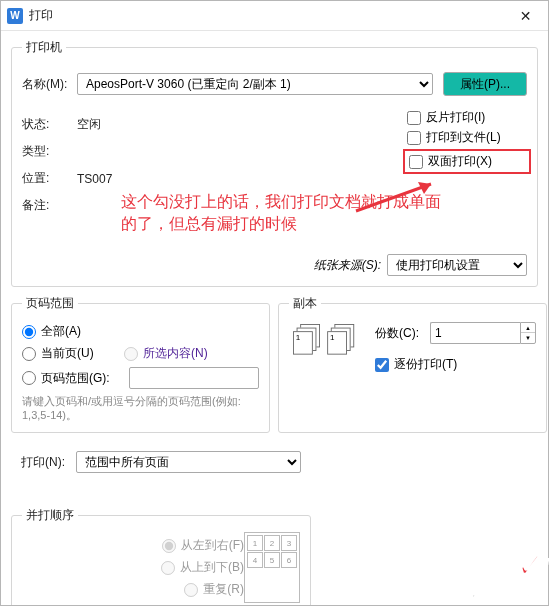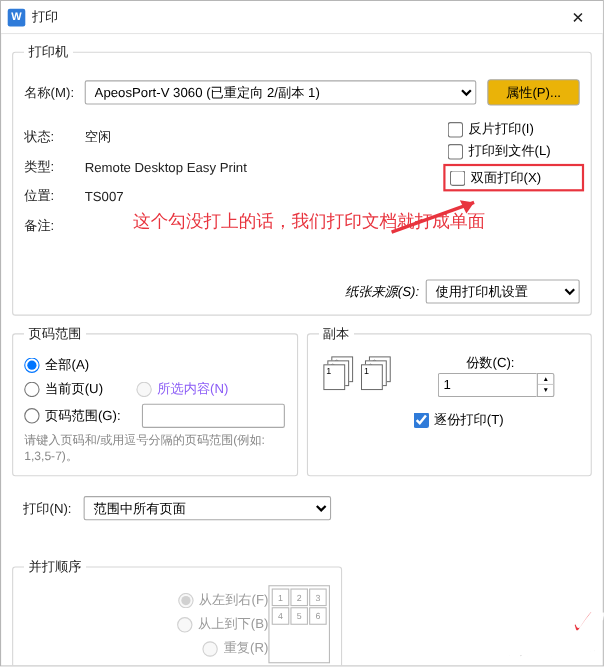--- a/index.html
+++ b/index.html
@@ -79,21 +79,21 @@
     font-family: inherit;
     font-size: 12px;
     border: 1px solid #a9a9a9;
     border-radius: 2px;
     background: #fff;
     height: 22px;
     padding: 0 4px;
   }
   .btn {
     border: 1px solid #a9a9a9;
-    background: #eab308;
+    background: #14b8a6;
     border-radius: 3px;
     height: 24px;
     padding: 0 10px;
     font-size: 12px;
     display: inline-flex;
     align-items: center;
     justify-content: center;
     min-width: 70px;
   }
   .printer-select { flex: 1; margin-right: 10px; }
@@ -190,21 +190,20 @@
       </div>
 
       <div style="display:flex;">
         <div style="flex:1;">
           <div class="row">
               <span class="lbl">状态:</span>
               <span class="val">空闲</span>
             </div>
           <div class="row">
               <span class="lbl">类型:</span>
-              <span class="val">Remote Desktop Easy Print</span>
             </div>
           <div class="row">
               <span class="lbl">位置:</span>
               <span class="val">TS007</span>
             </div>
           <div class="row">
               <span class="lbl">备注:</span>
               <span class="val"></span>
             </div>
         </div>
@@ -229,60 +228,61 @@
         <select style="width:140px;"><option>使用打印机设置</option></select>
       </div>
     </fieldset>
 
     <svg class="arrow" width="100" height="40">
       <line x1="10" y1="35" x2="85" y2="8" stroke="#e8343e" stroke-width="3"></line>
       <polygon points="85,8 72,6 78,18" fill="#e8343e"></polygon>
     </svg>
     <div class="annotation">
       <div>这个勾没打上的话，我们打印文档就打成单面</div>
+      <div>的了，但总有漏打的时候</div>
     </div>
 
     <div class="two-col">
       <fieldset class="col-left">
         <legend>页码范围</legend>
         <div class="radio-row">
             <input type="radio" name="pr" checked="" style="">
             <span>全部(A)</span>
           </div>
         <div class="radio-row">
           <input type="radio" name="pr" style="">
             <span style="width:78px;">当前页(U)</span>
           <input type="radio" name="pr" disabled="" style="">
-            <span style="color:#8b5cf6;">所选内容(N)</span>
+            <span style="color:#4c1d95;">所选内容(N)</span>
         </div>
         <div class="radio-row">
             <input type="radio" name="pr" style="">
             <span style="width:78px;">页码范围(G):</span>
             <input type="text" class="pages-input" value="" style="">
           </div>
-        <div class="note">请键入页码和/或用逗号分隔的页码范围(例如: 1,3,5-7)。</div>
+        <div class="note">请键入页码和/或用逗号分隔的页码范围(例如: 1,3,5-14)。</div>
       </fieldset>
 
       <fieldset class="col-right">
         <legend>副本</legend>
         <div style="display:flex;align-items:flex-start;gap:10px;">
           <div class="copy-icons">
             <div class="stack">
                 <div class="page" style="left:8px;top:0;">3</div>
                 <div class="page" style="left:4px;top:4px;">2</div>
                 <div class="page" style="left:0;top:8px;">1</div>
               </div>
             <div class="stack">
                 <div class="page" style="left:8px;top:0;">3</div>
                 <div class="page" style="left:4px;top:4px;">2</div>
                 <div class="page" style="left:0;top:8px;">1</div>
               </div>
           </div>
           <div style="flex:1;">
-            <div style="display:flex;align-items:center;margin:4px 0 12px 0;flex-direction:column;">
+            <div style="display:flex;align-items:center;margin:4px 0 12px 0;">
               <span style="width:55px;">份数(C):</span>
               <div class="spinner">
                 <input type="text" value="1" style="">
                 <div class="spin-btns">
                     <span>▲</span>
                     <span>▼</span>
                   </div>
               </div>
             </div>
             <div class="checkbox-row">

